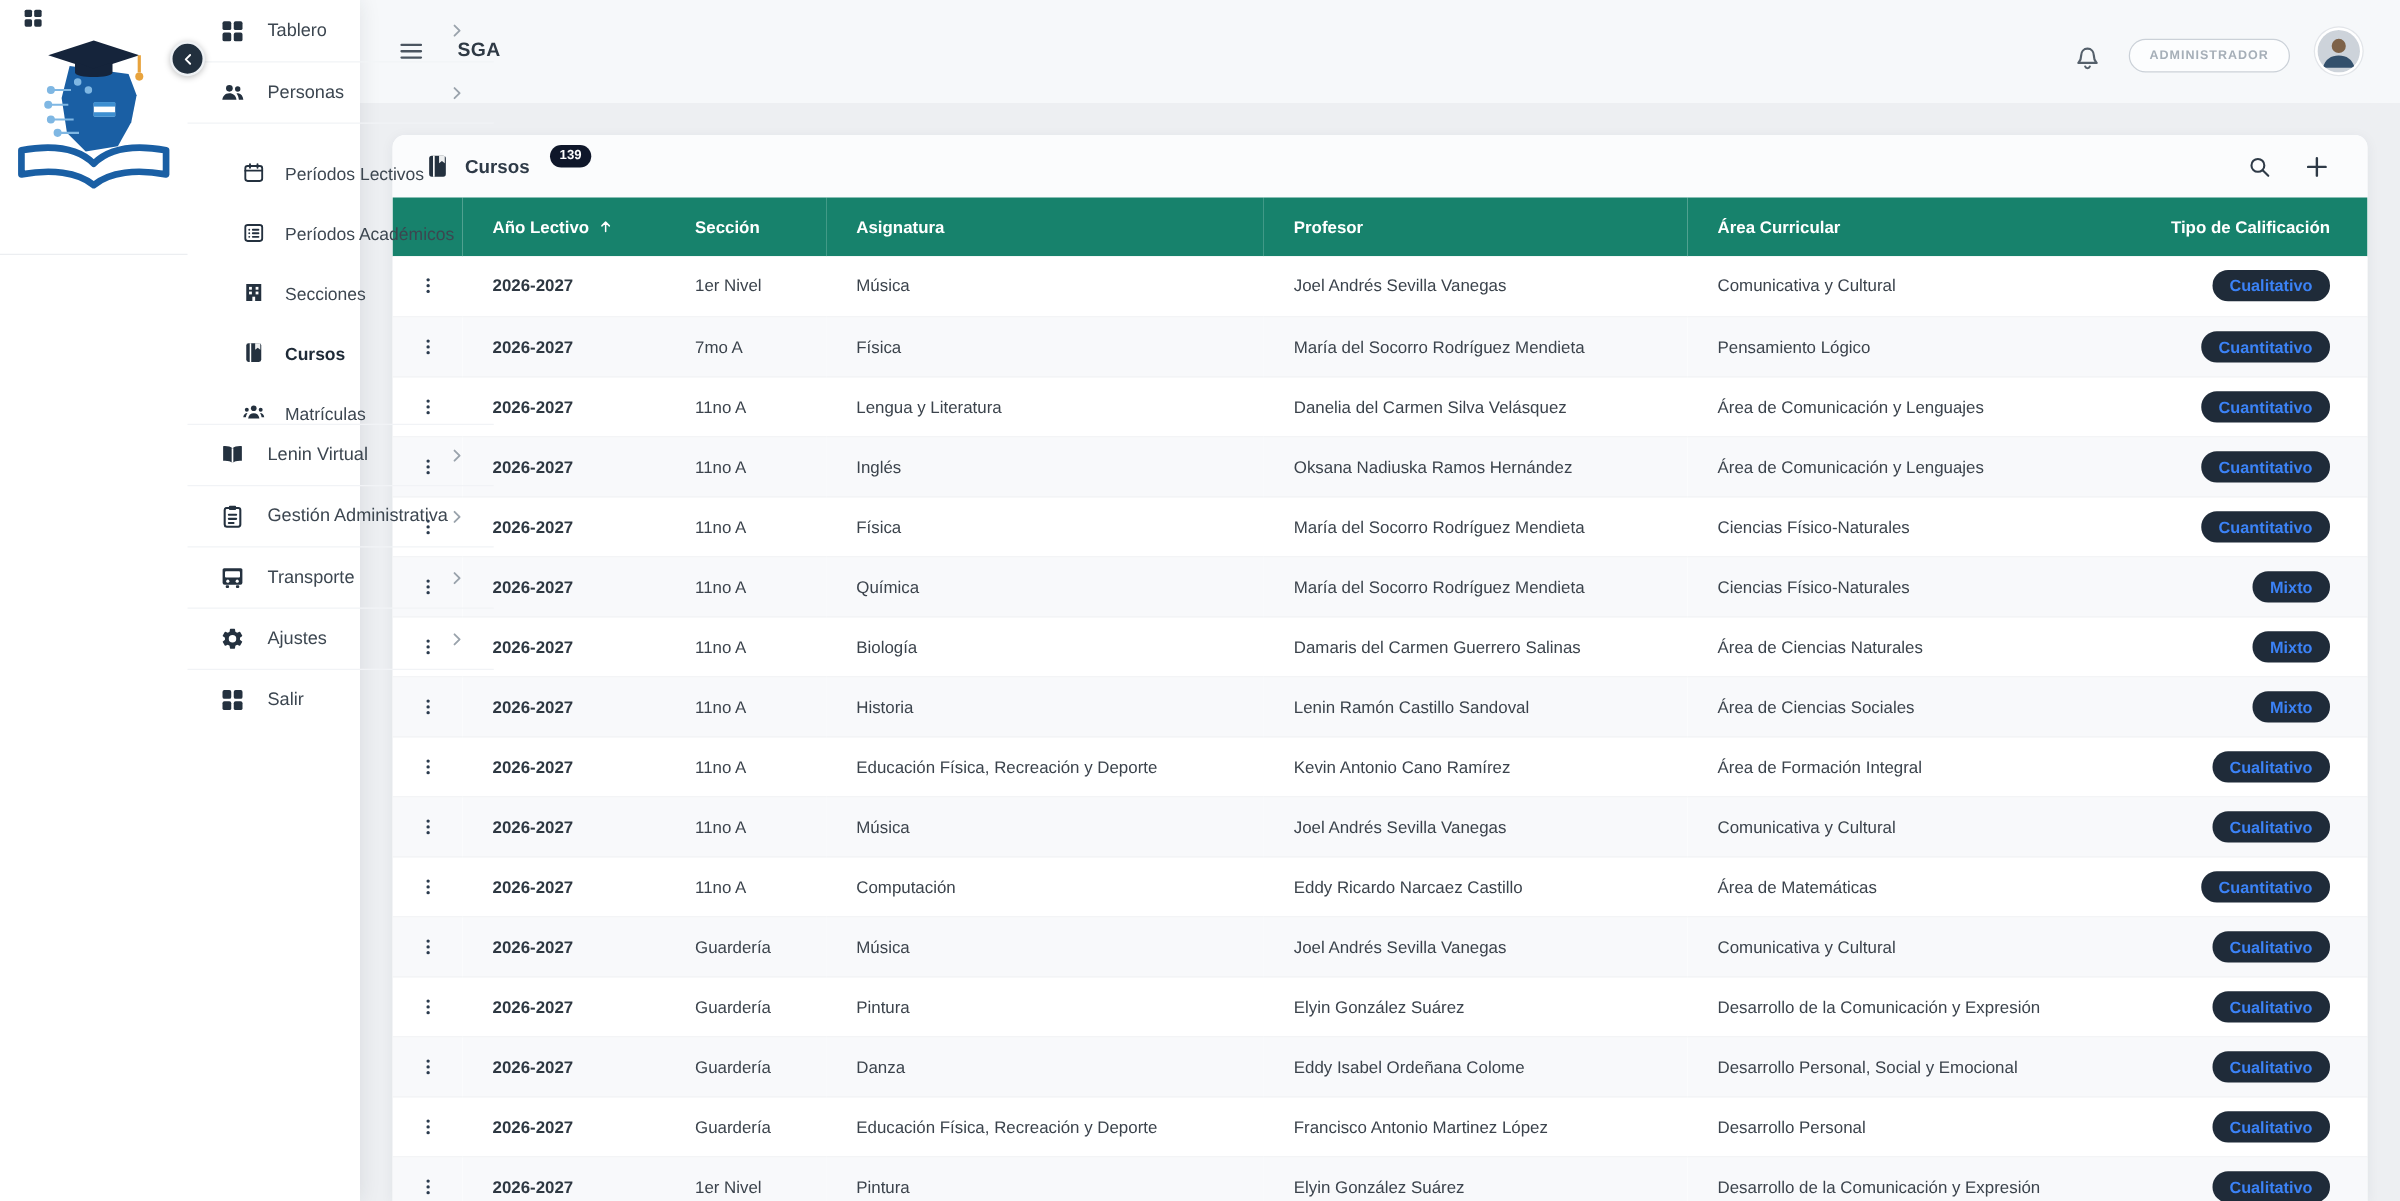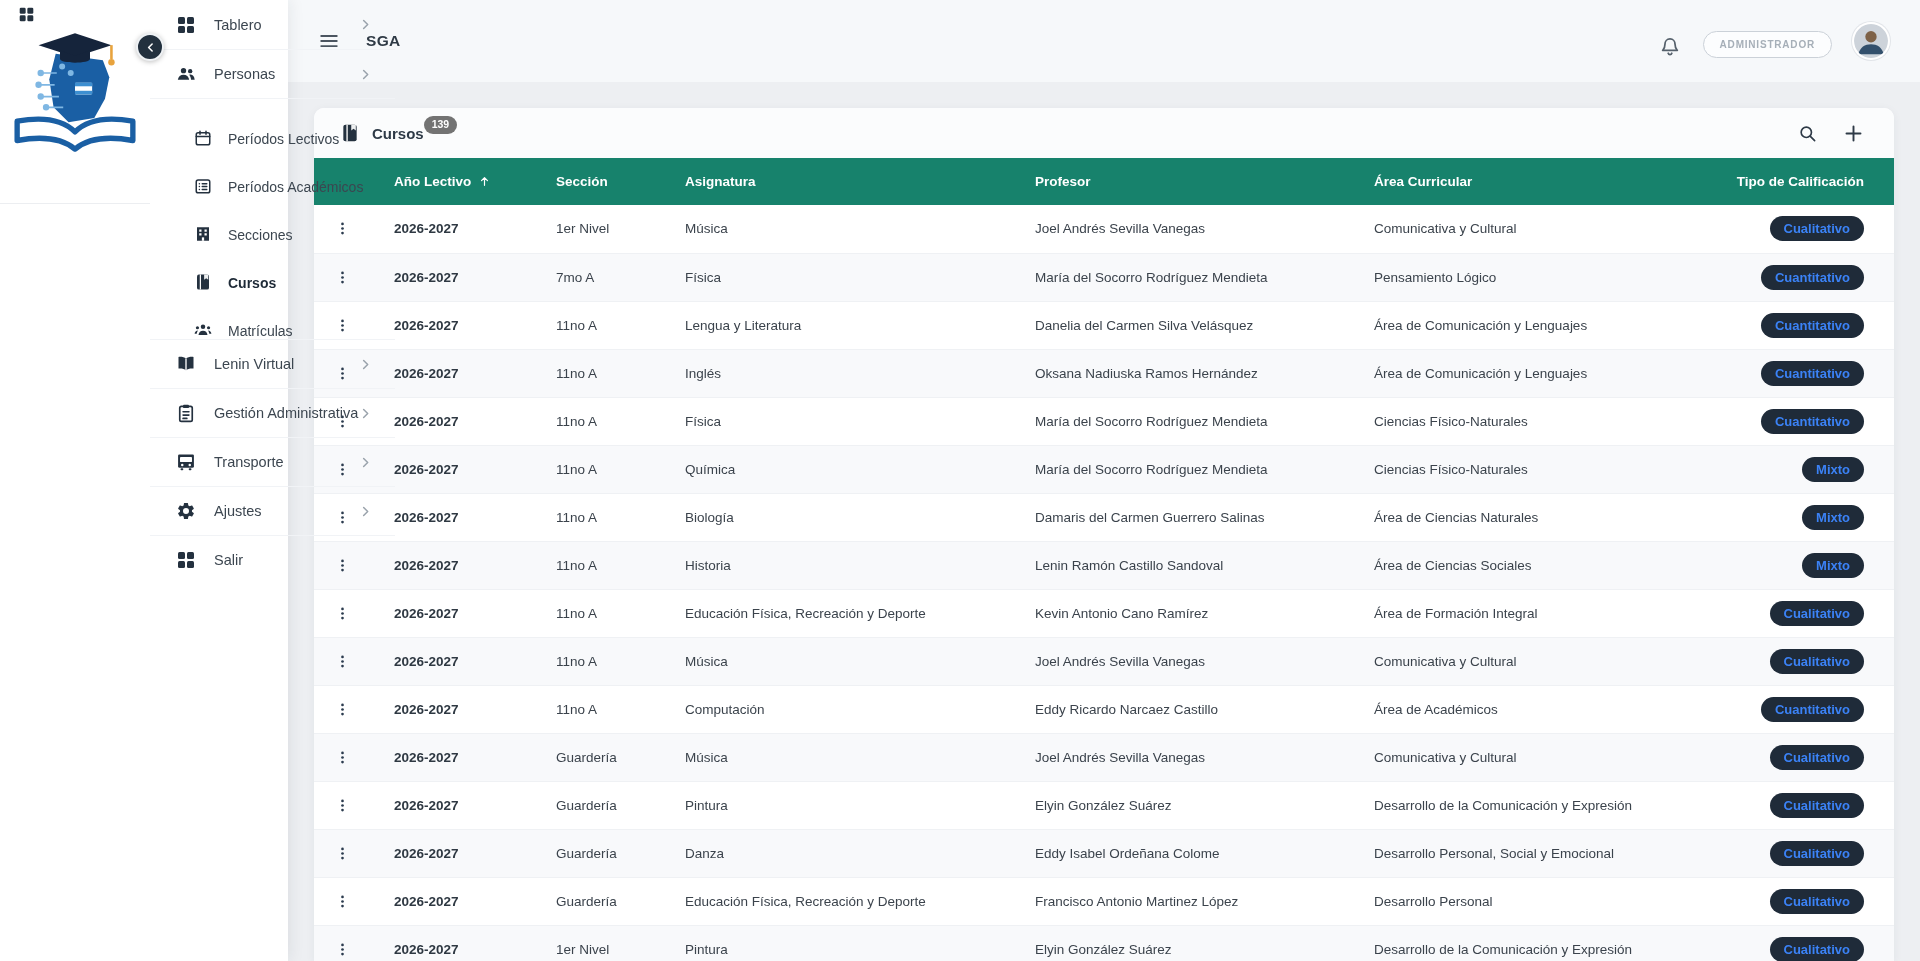--- a/index.html
+++ b/index.html
@@ -47,21 +47,21 @@
           box-shadow:0 0 0 2px #fff,0 0 0 3px #e2e5e9;padding:0;border:none;background:none}
   .avatar svg{width:34px;height:34px;display:block}
 
   
   .main{position:absolute;left:288px;right:0;top:82px;bottom:0;padding:26px 26px 0;overflow:hidden}
   .card{background:#fff;border-radius:10px 10px 0 0;box-shadow:0 2px 10px rgba(40,50,60,.06);
         height:100%;overflow:hidden}
   .card-header{height:50px;background:#FBFCFD;display:flex;align-items:center;padding:0 30px 0 26px}
   .card-title-icon{width:20px;height:20px;color:#24313F}
   .card-title{margin-left:12px;font-size:15px;font-weight:700;color:#2E3A47}
-  .count-badge{margin-left:0;position:relative;top:-8px;background:#737373;color:#fff;font-size:10.5px;
+  .count-badge{margin-left:16px;position:relative;top:-8px;background:#0f172a;color:#fff;font-size:10.5px;
                font-weight:700;border-radius:10px;padding:3px 8px;line-height:1.1}
   .header-actions{margin-left:auto;display:flex;align-items:center;gap:26px}
   .search-btn{width:19px;height:19px}
   .add-btn{width:21px;height:21px}
 
   
   table{width:100%;border-collapse:collapse;table-layout:fixed}
   thead th{background:#17826C;color:#fff;height:47px;font-size:13.5px;font-weight:700;text-align:left;
            padding-left:24px;white-space:nowrap}
   thead th.th-kebab{padding:0}
@@ -529,21 +529,21 @@
                 <svg viewBox="0 0 24 24" fill="currentColor">
                   <circle cx="12" cy="5.5" r="1.9"></circle>
                   <circle cx="12" cy="12" r="1.9"></circle>
                   <circle cx="12" cy="18.5" r="1.9"></circle>
                 </svg>
               </button></td>
             <td class="td-year">2026-2027</td>
             <td>11no A</td>
             <td>Computación</td>
             <td>Eddy Ricardo Narcaez Castillo</td>
-            <td>Área de Académicos</td>
+            <td>Área de Matemáticas</td>
             <td class="td-tipo"><span class="pill">Cuantitativo</span></td>
           </tr>
           <tr class="alt">
             <td class="td-kebab"><button class="kebab">
                 <svg viewBox="0 0 24 24" fill="currentColor">
                   <circle cx="12" cy="5.5" r="1.9"></circle>
                   <circle cx="12" cy="12" r="1.9"></circle>
                   <circle cx="12" cy="18.5" r="1.9"></circle>
                 </svg>
               </button></td>

